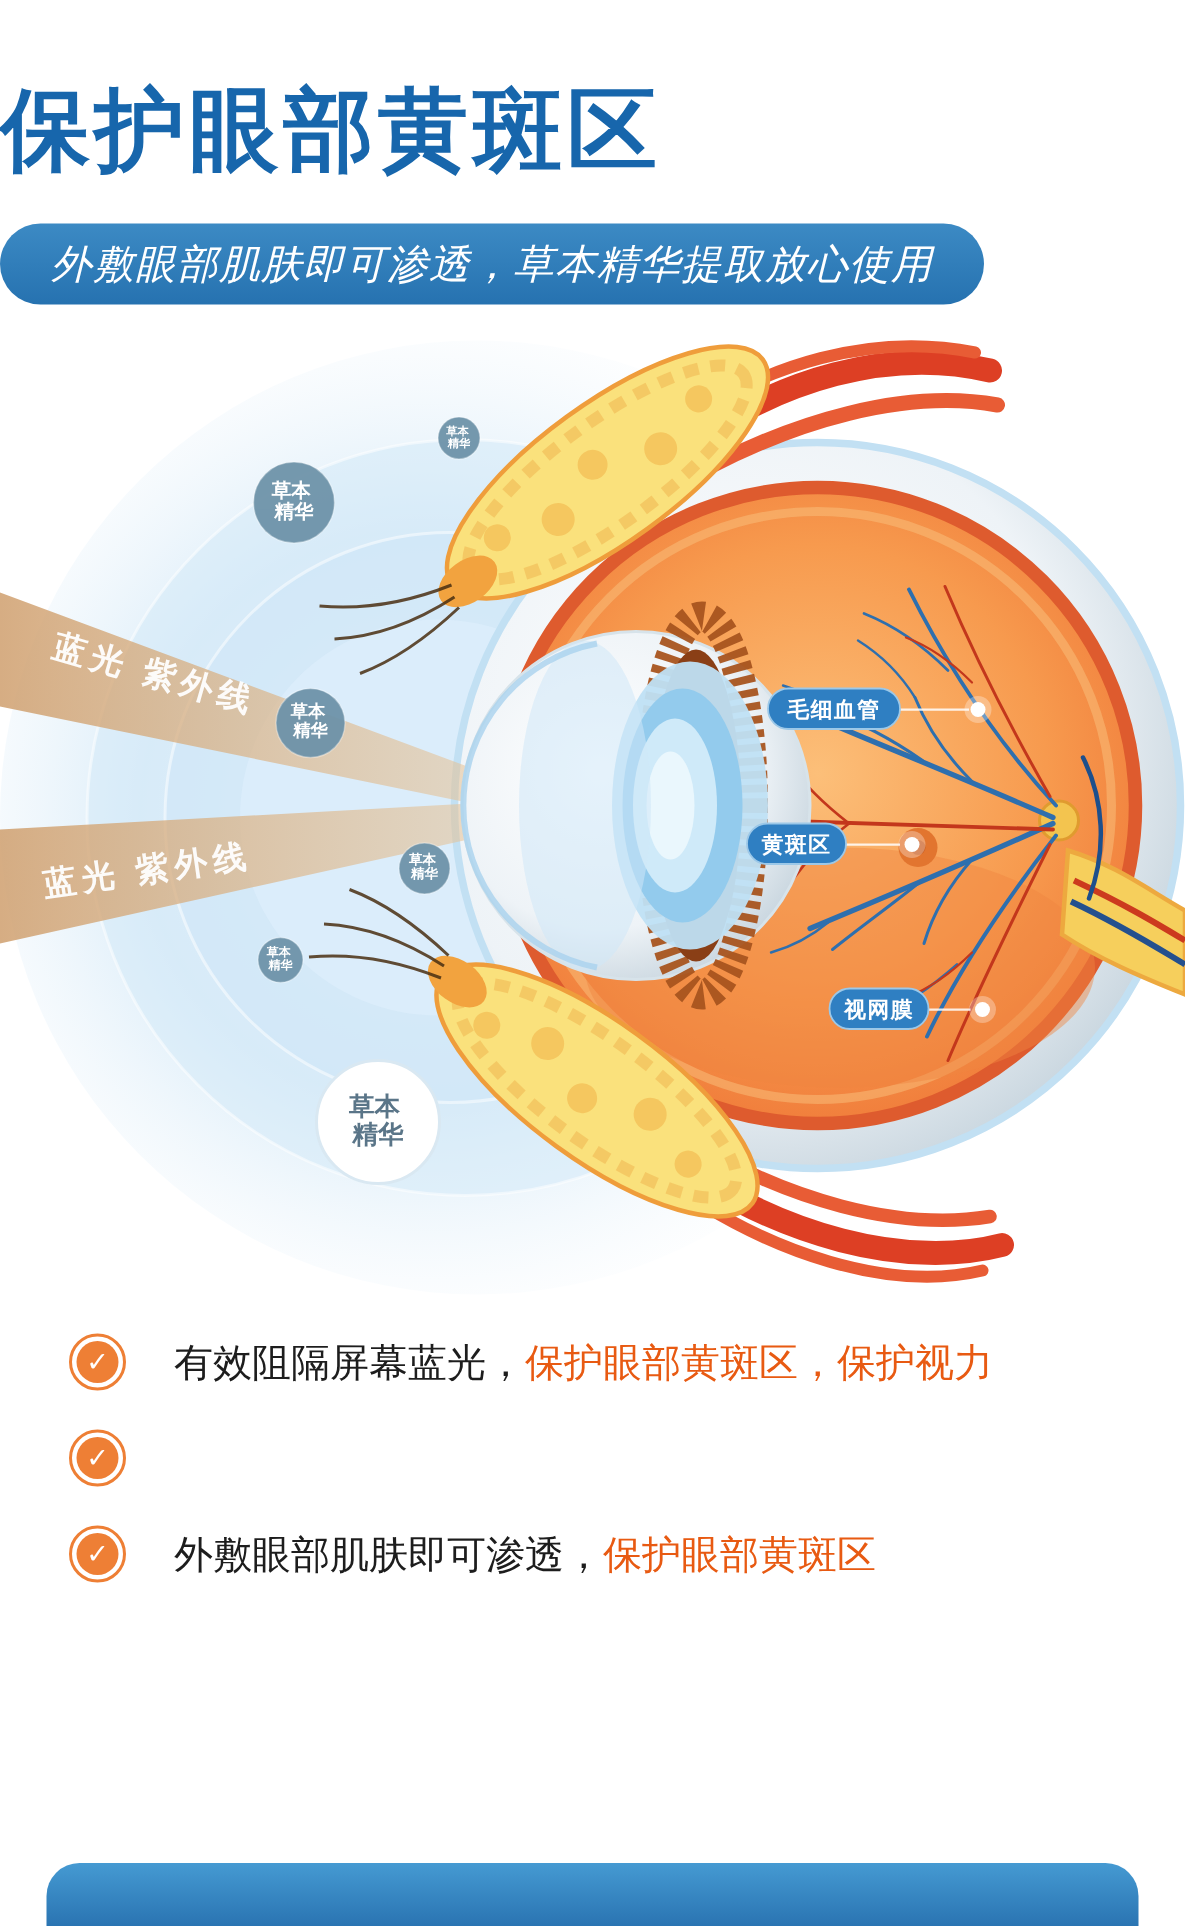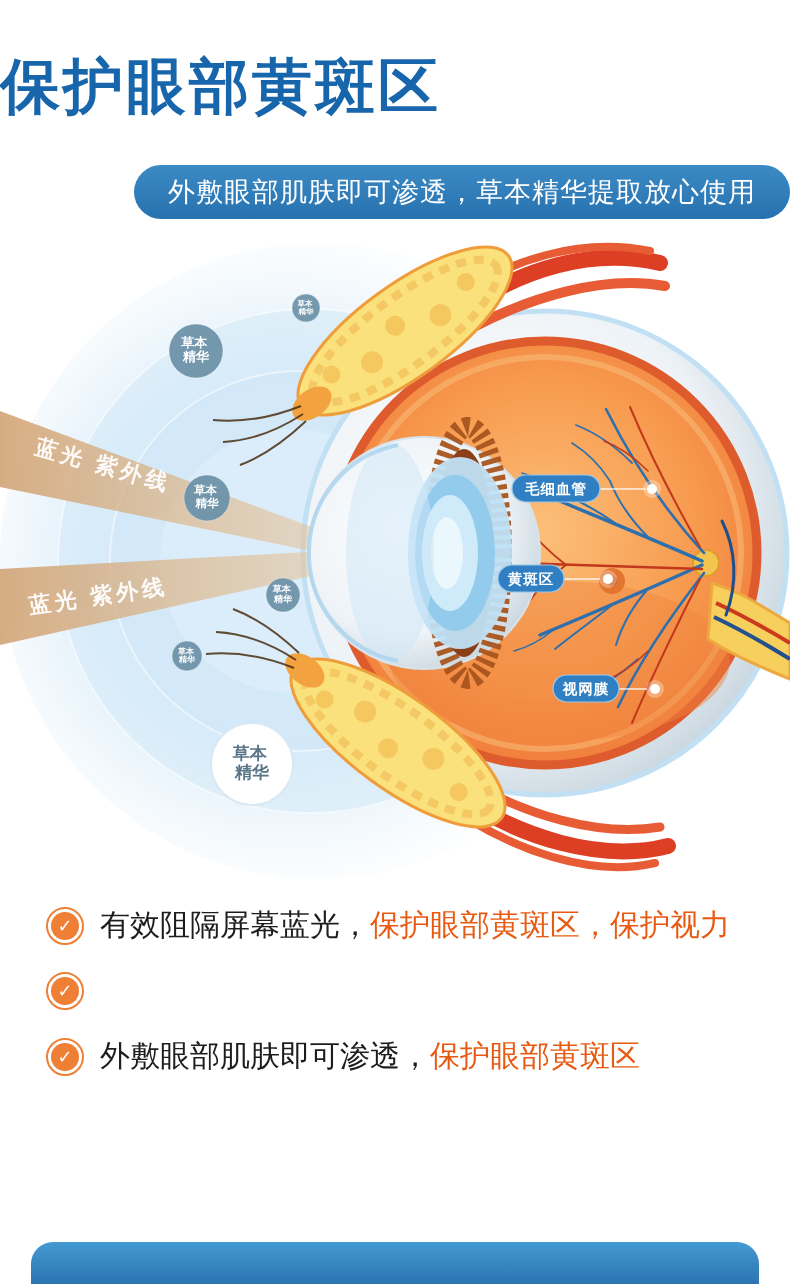--- a/index.html
+++ b/index.html
@@ -1,21 +1,21 @@
 <!DOCTYPE html>
 <html><head>
 <meta charset="utf-8">
 <style>
   * { margin:0; padding:0; box-sizing:border-box; }
   html { background:#ffffff; }
   body { font-family:"Liberation Sans","DejaVu Sans",sans-serif; }
   .page { position:relative; width:790px; height:1284px; margin:0 auto; background:#ffffff; overflow:hidden; }
 
   .title { text-align:left; color:#1766ac; font-size:60px; font-weight:bold; line-height:1.42; letter-spacing:3px; padding-top:44px; }
-  .subtitle-wrap { display:flex; justify-content:flex-end; margin-top:36px; }
+  .subtitle-wrap { display:flex; justify-content:flex-start; margin-top:20px;font-style:italic; }
   .subtitle { background:linear-gradient(180deg,#3c8ac4,#2672b0); color:#fff; font-size:27px; height:54px; line-height:54px; padding:0 34px; border-radius:27px; letter-spacing:1px; }
 
   .diagram { position:relative; width:790px; height:650px; margin-top:12px; }
   .diagram svg { display:block; }
   svg text { font-family:"Liberation Sans","DejaVu Sans",sans-serif; }
 
   .badge-circle { fill:#6e93a9; opacity:0.95; stroke:rgba(255,255,255,0.35); stroke-width:1; }
   .badge-circle-light { fill:#ffffff; stroke:#d9e8f2; stroke-width:2; }
   .badge-text { fill:#ffffff; text-anchor:middle; font-weight:bold; }
   .badge-text-dark { fill:#5a7588; text-anchor:middle; font-weight:bold; }
@@ -24,21 +24,21 @@
   .pill-text { fill:#ffffff; font-size:14.5px; text-anchor:middle; font-weight:bold; letter-spacing:1px; }
   .leader { stroke:rgba(255,255,255,0.85); stroke-width:1.5; }
   .leader-dot { fill:#ffffff; }
   .leader-glow { fill:rgba(255,255,255,0.3); }
   .beam-text { fill:#ffffff; font-size:22px; letter-spacing:4px; font-weight:bold; opacity:0.95; }
 
   .benefits { margin-top:24px; padding-left:46px; }
   .benefit-row { display:flex; align-items:center; margin-bottom:26px; }
   .check { width:38px; height:38px; border:2px solid #ee7f35; border-radius:50%; display:flex; align-items:center; justify-content:center; flex:0 0 auto; }
   .check-inner { width:28px; height:28px; background:#ee7f35; border-radius:50%; color:#fff; font-size:18px; font-weight:bold; display:flex; align-items:center; justify-content:center; }
-  .benefit-text { font-size:30px; color:#1d1d1d; margin-left:16px; }
+  .benefit-text { font-size:26px; color:#1d1d1d; margin-left:32px; }
   .hl { color:#e85a12; }
 
   .bottom-bar { position:absolute; left:50%; transform:translateX(-50%); bottom:0; width:728px; height:42px; border-radius:22px 22px 0 0; background:linear-gradient(180deg,#459ad2,#2a74b2); }
 </style>
 </head>
 <body>
 
 <div class="page">
 
   <div class="title">

